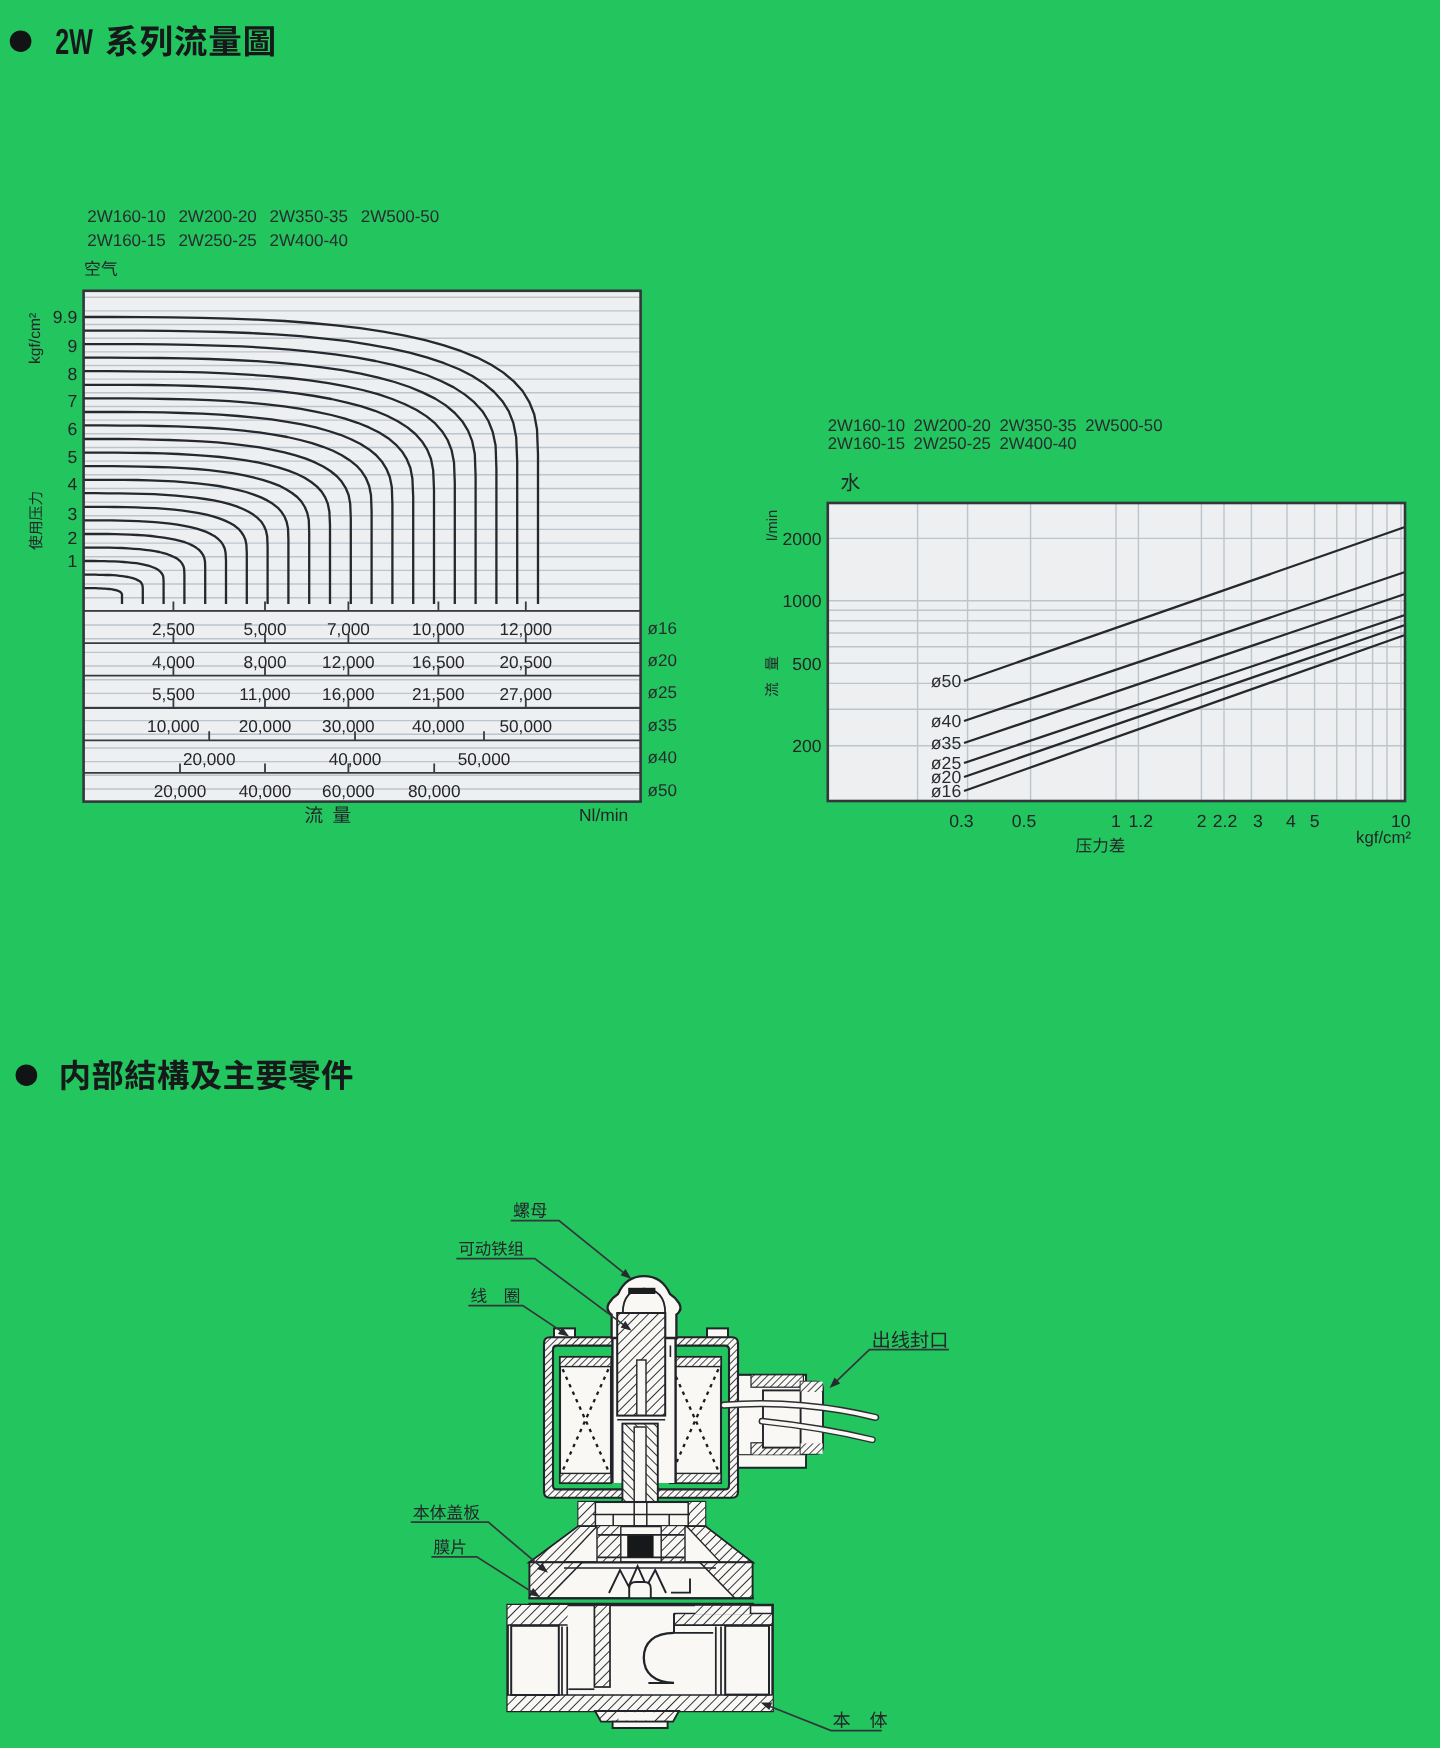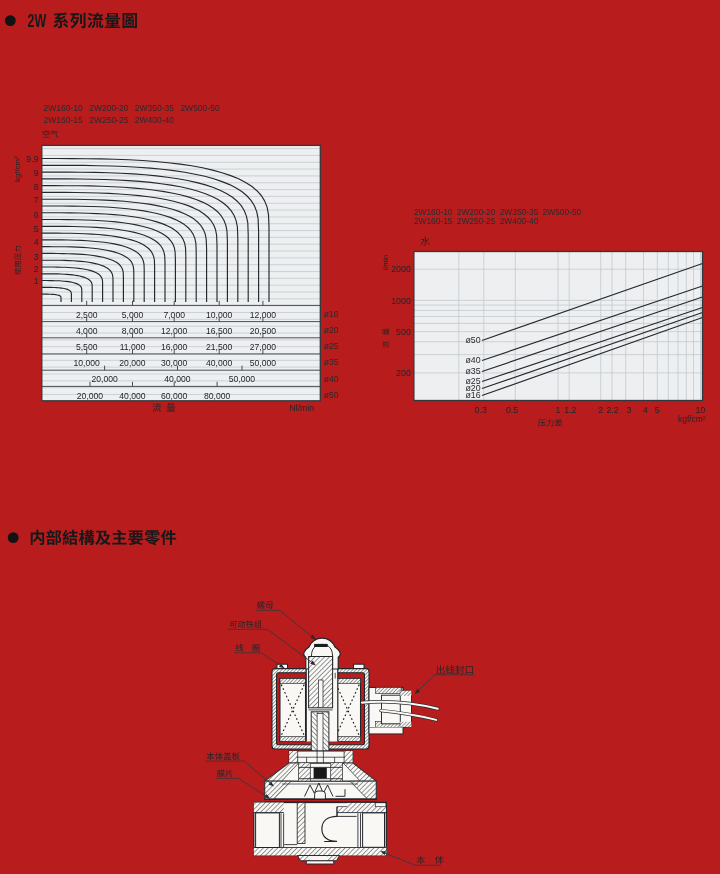--- a/index.html
+++ b/index.html
@@ -1,14 +1,14 @@
 <!DOCTYPE html>
 <html><head><meta charset="utf-8"><style>
 html,body{margin:0;padding:0;background:#fff;}
-#page{width:720px;height:874px;position:relative;background:#b91c1c;}
+#page{width:720px;height:874px;position:relative;background:#22c55e;}
 svg{display:block}
 text{font-family:"Liberation Sans",sans-serif;}
 </style></head><body>
 <div id="page">
 <svg width="720" height="874" viewBox="0 0 720 874">
 <defs>
         <pattern id="h1" width="3.4" height="3.4" patternUnits="userSpaceOnUse" patternTransform="rotate(-45)">
           <rect width="3.4" height="3.4" fill="#f9f8f5"></rect>
           <line x1="0" y1="0" x2="3.4" y2="0" stroke="#2b2e32" stroke-width="0.95"></line>
         </pattern>

